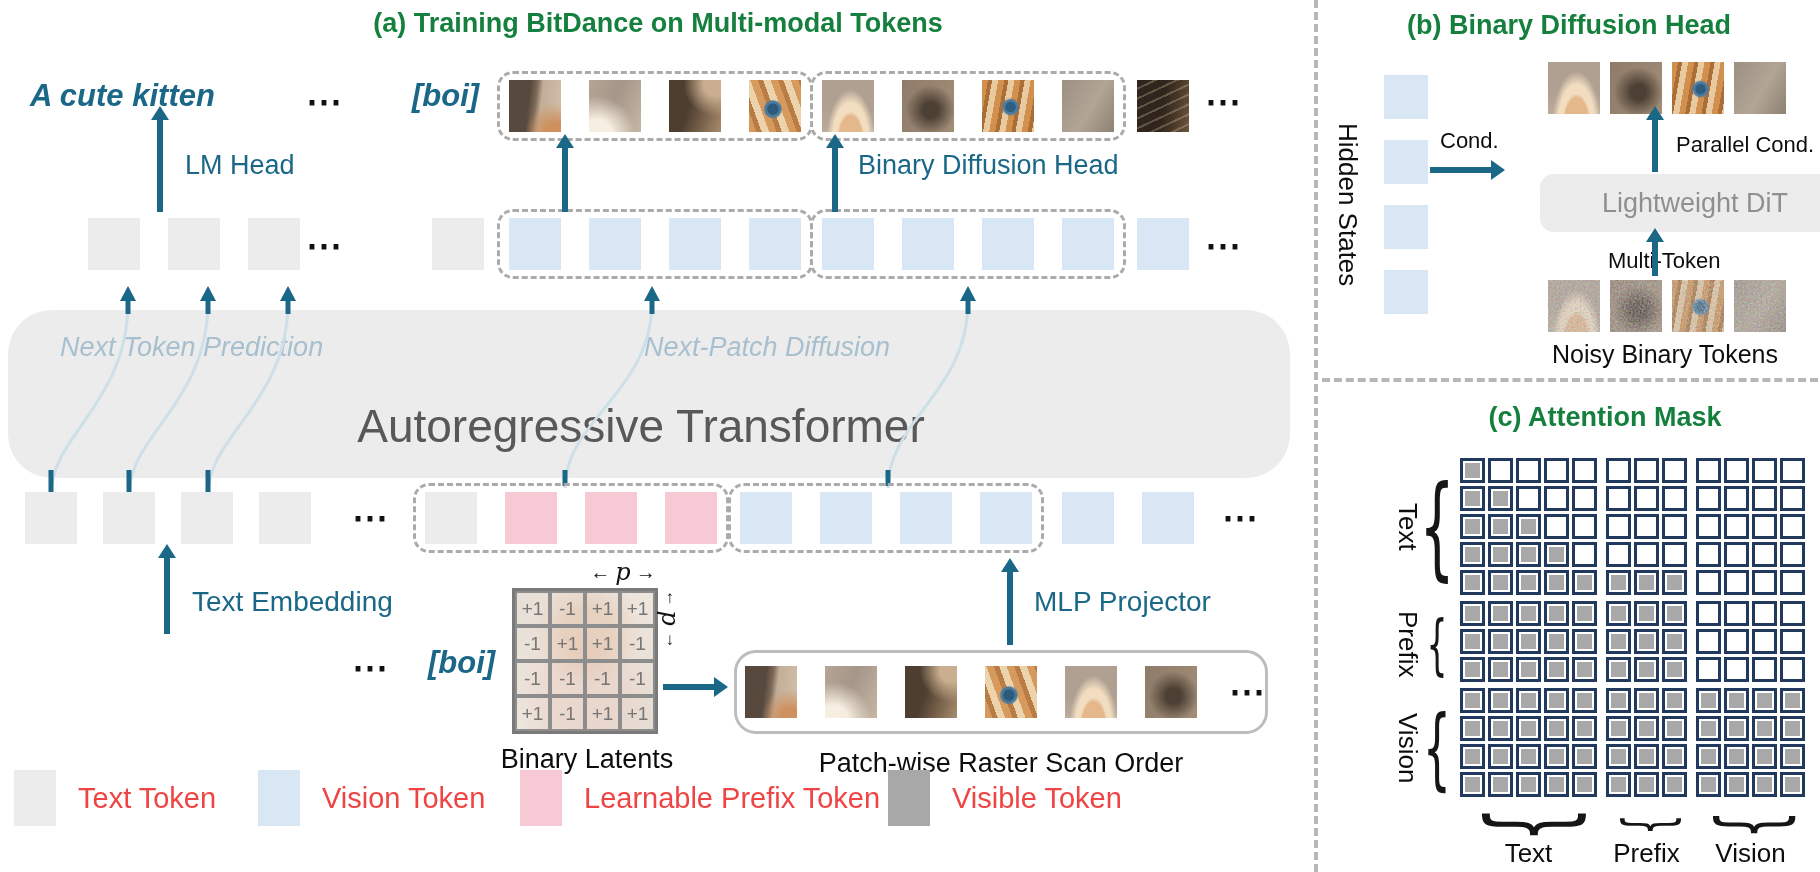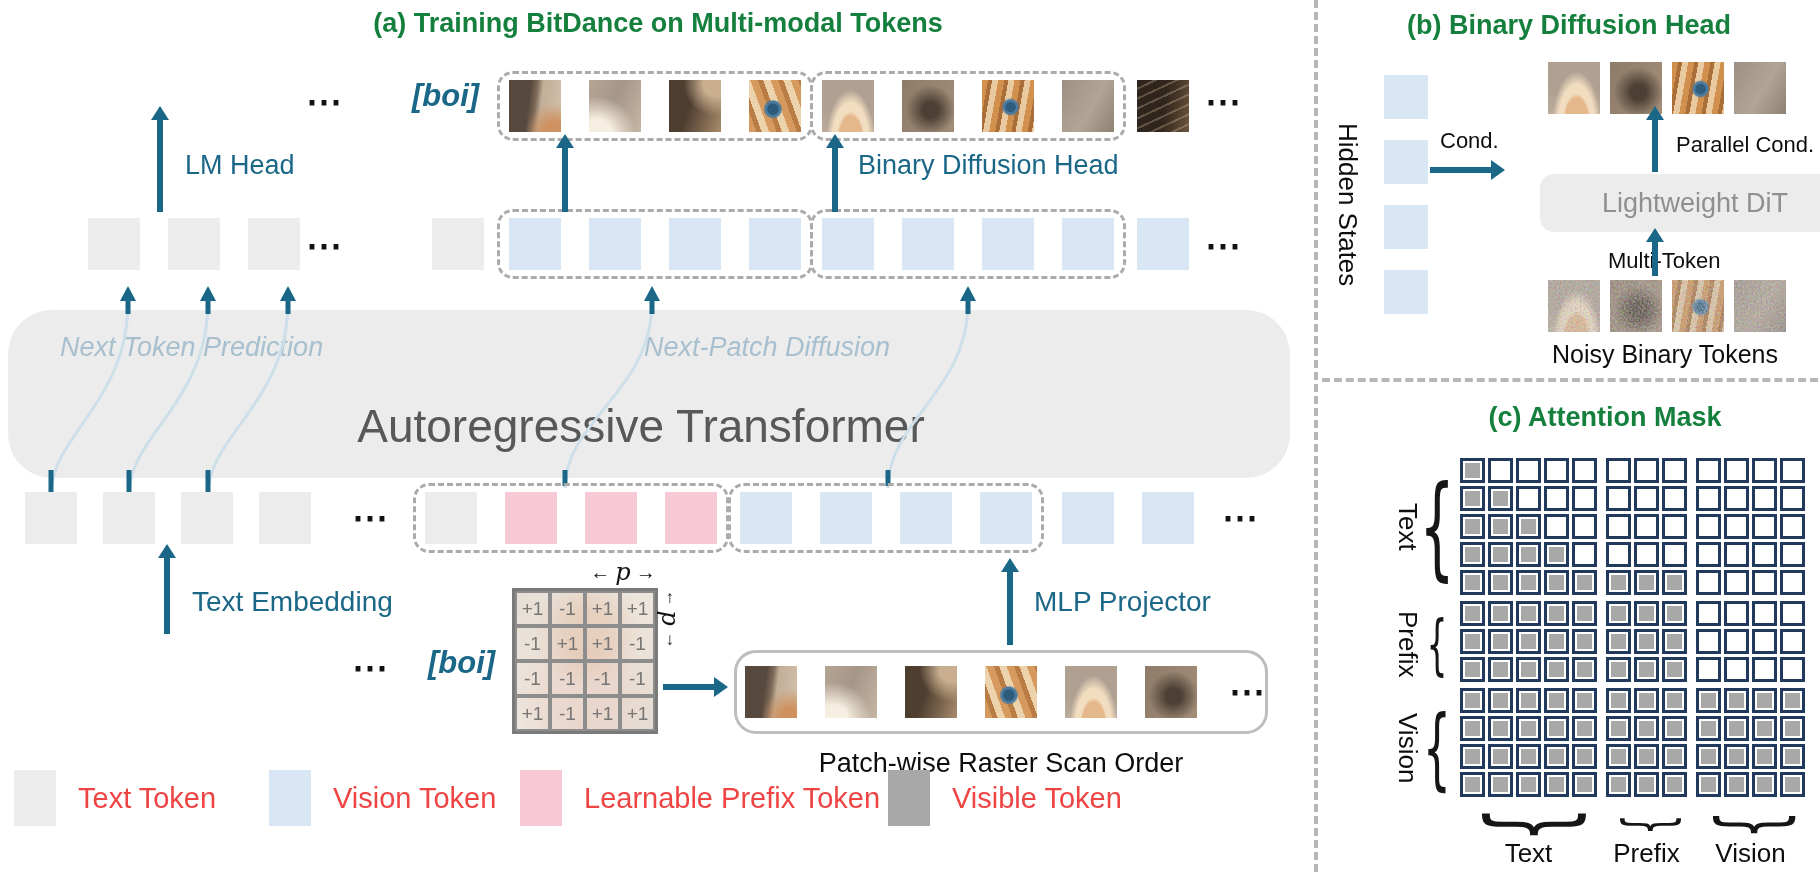--- a/index.html
+++ b/index.html
@@ -130,20 +130,21 @@
     </g>
     <g fill="#1b6787" stroke="none">
       <polygon points="120,301 136,301 128,286"></polygon>
         <polygon points="200,301 216,301 208,286"></polygon>
       <polygon points="280,301 296,301 288,286"></polygon>
         <polygon points="644,301 660,301 652,286"></polygon>
       <polygon points="960,301 976,301 968,286"></polygon>
     </g>
   </svg>
 
+  <div class="abs teal-it" style="left:30px;top:78px;">A cute kitten</div>
   <div class="abs dots" style="left:306px;top:84px;">⋯</div>
   <div class="abs teal-it" style="left:412px;top:78px;">[boi]</div>
   <div class="grp" style="left:497px;top:71px;">
       <div class="patch px1"></div>
       <div class="patch px2"></div>
       <div class="patch px3"></div>
       <div class="patch px4"></div>
     </div>
   <div class="grp" style="left:810px;top:71px;">
       <div class="patch px5"></div>
@@ -247,20 +248,21 @@
         <div class="lcell">-1</div>
         <div class="lcell">+1</div>
         <div class="lcell">+1</div>
       </div>
     </div>
   <div class="abs" style="left:662px;top:590px;display:flex;flex-direction:column;align-items:center;z-index:3;">
     <span style="font-size:17px;line-height:.9;">↑</span>
     <span class="mathp" style="transform:rotate(90deg);line-height:1.1;">p</span>
     <span style="font-size:17px;line-height:.9;">↓</span>
   </div>
+  <div class="abs cap" style="left:462px;top:744px;width:250px;text-align:center;">Binary Latents</div>
 
   <div class="hr" style="left:663px;top:684px;width:52px;"></div>
 
   <div class="abs" id="raster">
     <div class="tokrow" style="gap:28px;">
         <div class="patch px1"></div>
         <div class="patch px2"></div>
         <div class="patch px3"></div>
         <div class="patch px4"></div>
         <div class="patch px5"></div>
@@ -271,21 +273,21 @@
   <div class="abs cap" style="left:734px;top:748px;width:534px;text-align:center;">Patch-wise Raster Scan Order</div>
 
   <div class="vup" style="left:1007px;top:570px;height:75px;"></div>
   <div class="abs teal-lb" style="left:1034px;top:586px;font-size:28px;">MLP Projector</div>
 
   <div class="abs" id="legend">
       <div class="leg-item" style="left: 14px; top: 0px;">
         <div class="leg-sw tok-text"></div>
         <div class="leg-lb">Text Token</div>
       </div>
-      <div class="leg-item" style="left: 258px; top: 0px; margin-left: 11px;">
+      <div class="leg-item" style="left: 258px; top: 0px;">
         <div class="leg-sw tok-vision"></div>
         <div class="leg-lb">Vision Token</div>
       </div>
       <div class="leg-item" style="left: 520px; top: 0px;">
         <div class="leg-sw tok-prefix"></div>
         <div class="leg-lb">Learnable Prefix Token</div>
       </div>
       <div class="leg-item" style="left: 888px; top: 0px;">
         <div class="leg-sw tok-visible"></div>
         <div class="leg-lb">Visible Token</div>

